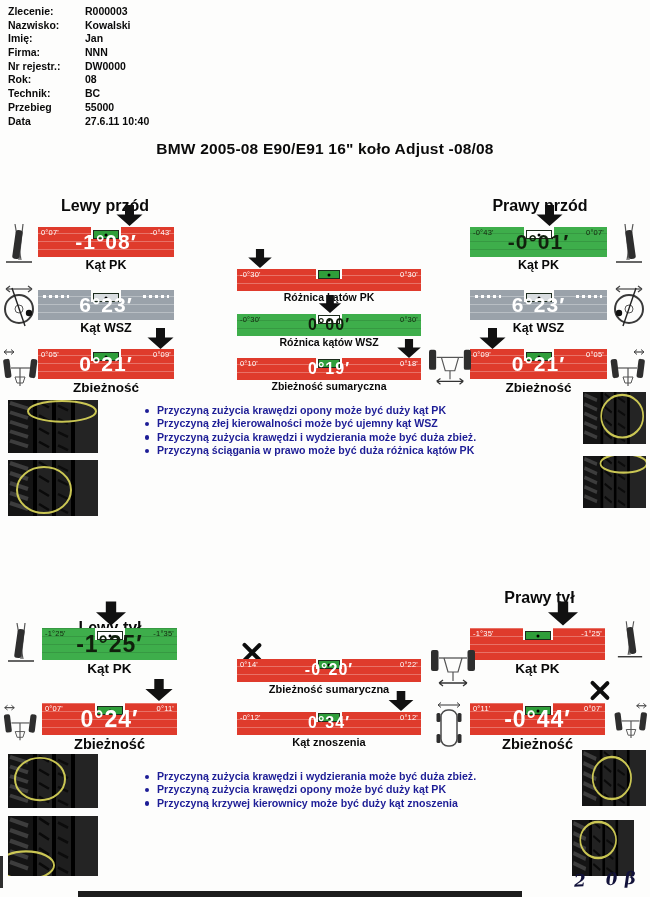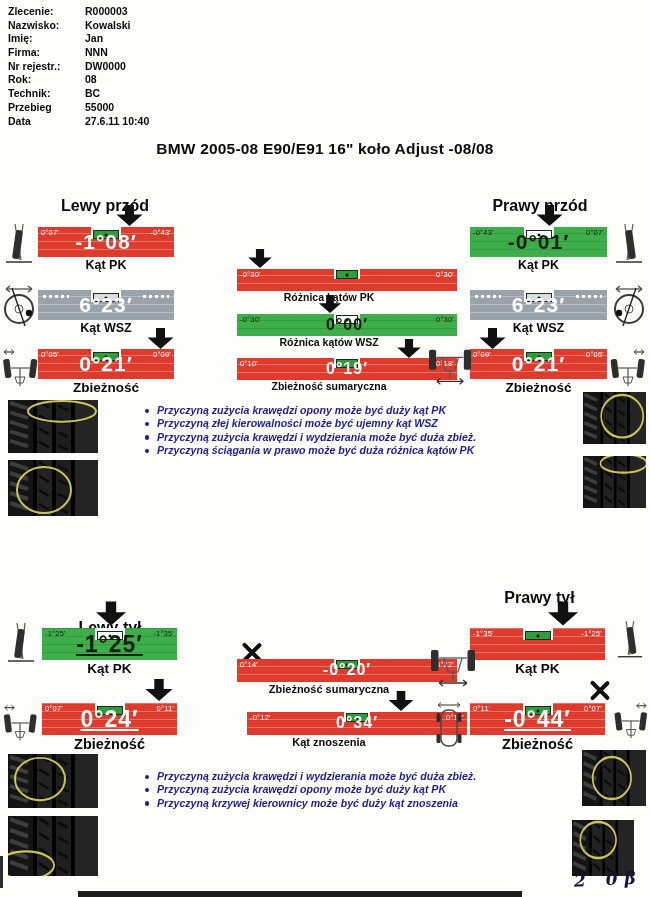--- a/index.html
+++ b/index.html
@@ -20,55 +20,55 @@
   .sec-heading{position:absolute;text-align:center;font-size:16px;font-weight:bold;}
   
   .gauge{position:absolute;box-sizing:border-box;}
   .gauge.red{background:#df3b2c;
     background-image:repeating-linear-gradient(0deg,rgba(255,255,255,0) 0 7px,rgba(255,255,255,.28) 7px 8px);}
   .gauge.green{background:#3eae4b;
     background-image:repeating-linear-gradient(0deg,rgba(0,0,0,0) 0 7px,rgba(0,0,0,.12) 7px 8px);}
   .gauge.gray{background:#9aa2aa;
     background-image:repeating-linear-gradient(0deg,rgba(255,255,255,0) 0 7px,rgba(255,255,255,.3) 7px 8px);}
   .sza{width:136px;height:30px;}
-  .szb{width:220px;height:22px;}
+  .szb{width:184px;height:22px;}
   .szc{width:135px;height:32px;}
   .lim{position:absolute;top:1px;font-size:7.5px;font-weight:normal;letter-spacing:.2px;}
   .ll{left:3px;}.lr{right:3px;}
   .gauge.red .lim,.gauge.gray .lim{color:#fff;}
   .gauge.green .lim{color:#14240f;}
   .notch{position:absolute;top:0;left:50%;transform:translateX(-50%);
     width:30px;height:12px;background:#fdfdfc;}
   .szb .notch{width:26px;height:10px;}
   .chip{position:absolute;left:2px;right:2px;bottom:0;height:7px;
     background:#2f9e3a;border:1px solid #1c2b1c;}
   .gauge.green .chip{background:#fff;}
   .gauge.gray .chip{background:#d9dde0;}
   .chip::after{content:"";position:absolute;left:50%;top:50%;width:3px;height:3px;
     background:#000;border-radius:50%;transform:translate(-50%,-50%);}
   .val{position:absolute;left:0;right:0;text-align:center;font-weight:bold;color:#fff;
     letter-spacing:1px;}
   .sza .val{top:3px;font-size:21px;}
   .szb .val{top:2px;font-size:16px;}
-  .szc .val{top:3px;font-size:23px;text-decoration:underline;}
+  .szc .val{top:3px;font-size:23px;}
   .gauge.green .val{color:#10200c;}
   
   .gauge.gray::before,.gauge.gray::after{content:"";position:absolute;top:5px;width:26px;height:2.5px;
     background:repeating-linear-gradient(to right,#fff 0 3px,transparent 3px 6px);}
   .gauge.gray::before{left:5px;}.gauge.gray::after{right:5px;}
   .glabel{position:absolute;text-align:center;font-weight:bold;color:#090909;}
   
   .arrow{position:absolute;}
   .xmark{position:absolute;width:20px;height:22px;}
   .xmark::before,.xmark::after{content:"";position:absolute;left:9px;top:-1px;width:3.6px;height:25px;
     background:#0d0d0d;border-radius:2px;}
   .xmark::before{transform:rotate(45deg);}
   .xmark::after{transform:rotate(-45deg);}
   
-  .notes{position:absolute;width:430px;font-style:italic;}
+  .notes{position:absolute;width:430px;}
   .note{position:relative;padding-left:15px;font-size:10.6px;font-weight:bold;
     color:#1d1d96;line-height:13.4px;}
   .note::before{content:"";position:absolute;left:3px;top:4.6px;width:4.2px;height:4.2px;
     border-radius:50%;background:#1d1d96;}
   
   .icon,.tire{position:absolute;}
   .flip{transform:scaleX(-1);}
   .handnote{position:absolute;font-family:"DejaVu Serif",serif;font-style:italic;
     font-size:17px;font-weight:bold;color:#12123a;letter-spacing:7px;transform:rotate(-3deg);}
   .botstrip{position:absolute;background:#1d1d1d;}
@@ -382,21 +382,21 @@
     <span class="val">-0°20′</span>
   </div>
   <div class="glabel" style="left:237px;top:683px;width:184px;font-size:11px;">Zbieżność sumaryczna</div>
   <svg class="icon" style="left:426px;top:645px;" width="54" height="44" viewBox="0 0 52 44">
       <use href="#ic-axle"></use>
     </svg>
 
   <svg class="arrow" style="left:387px;top:691px;" width="28" height="20" viewBox="0 0 26 21">
       <path d="M8.5 0h9v9.5H26L13 21 0 9.5h8.5z" fill="#111"></path>
     </svg>
-  <div class="gauge red szb" style="left:247px;top:712px;height:23px;">
+  <div class="gauge red szb" style="left:237px;top:712px;height:23px;">
     <span class="lim ll">-0°12'</span>
     <span class="lim lr">0°12'</span>
     <span class="notch">
         <i class="chip"></i>
       </span>
     <span class="val">0°34′</span>
   </div>
   <div class="glabel" style="left:237px;top:736px;width:184px;font-size:11px;">Kąt znoszenia</div>
   <svg class="icon" style="left:432px;top:700px;" width="34" height="50" viewBox="0 0 34 48">
       <use href="#ic-car"></use>

